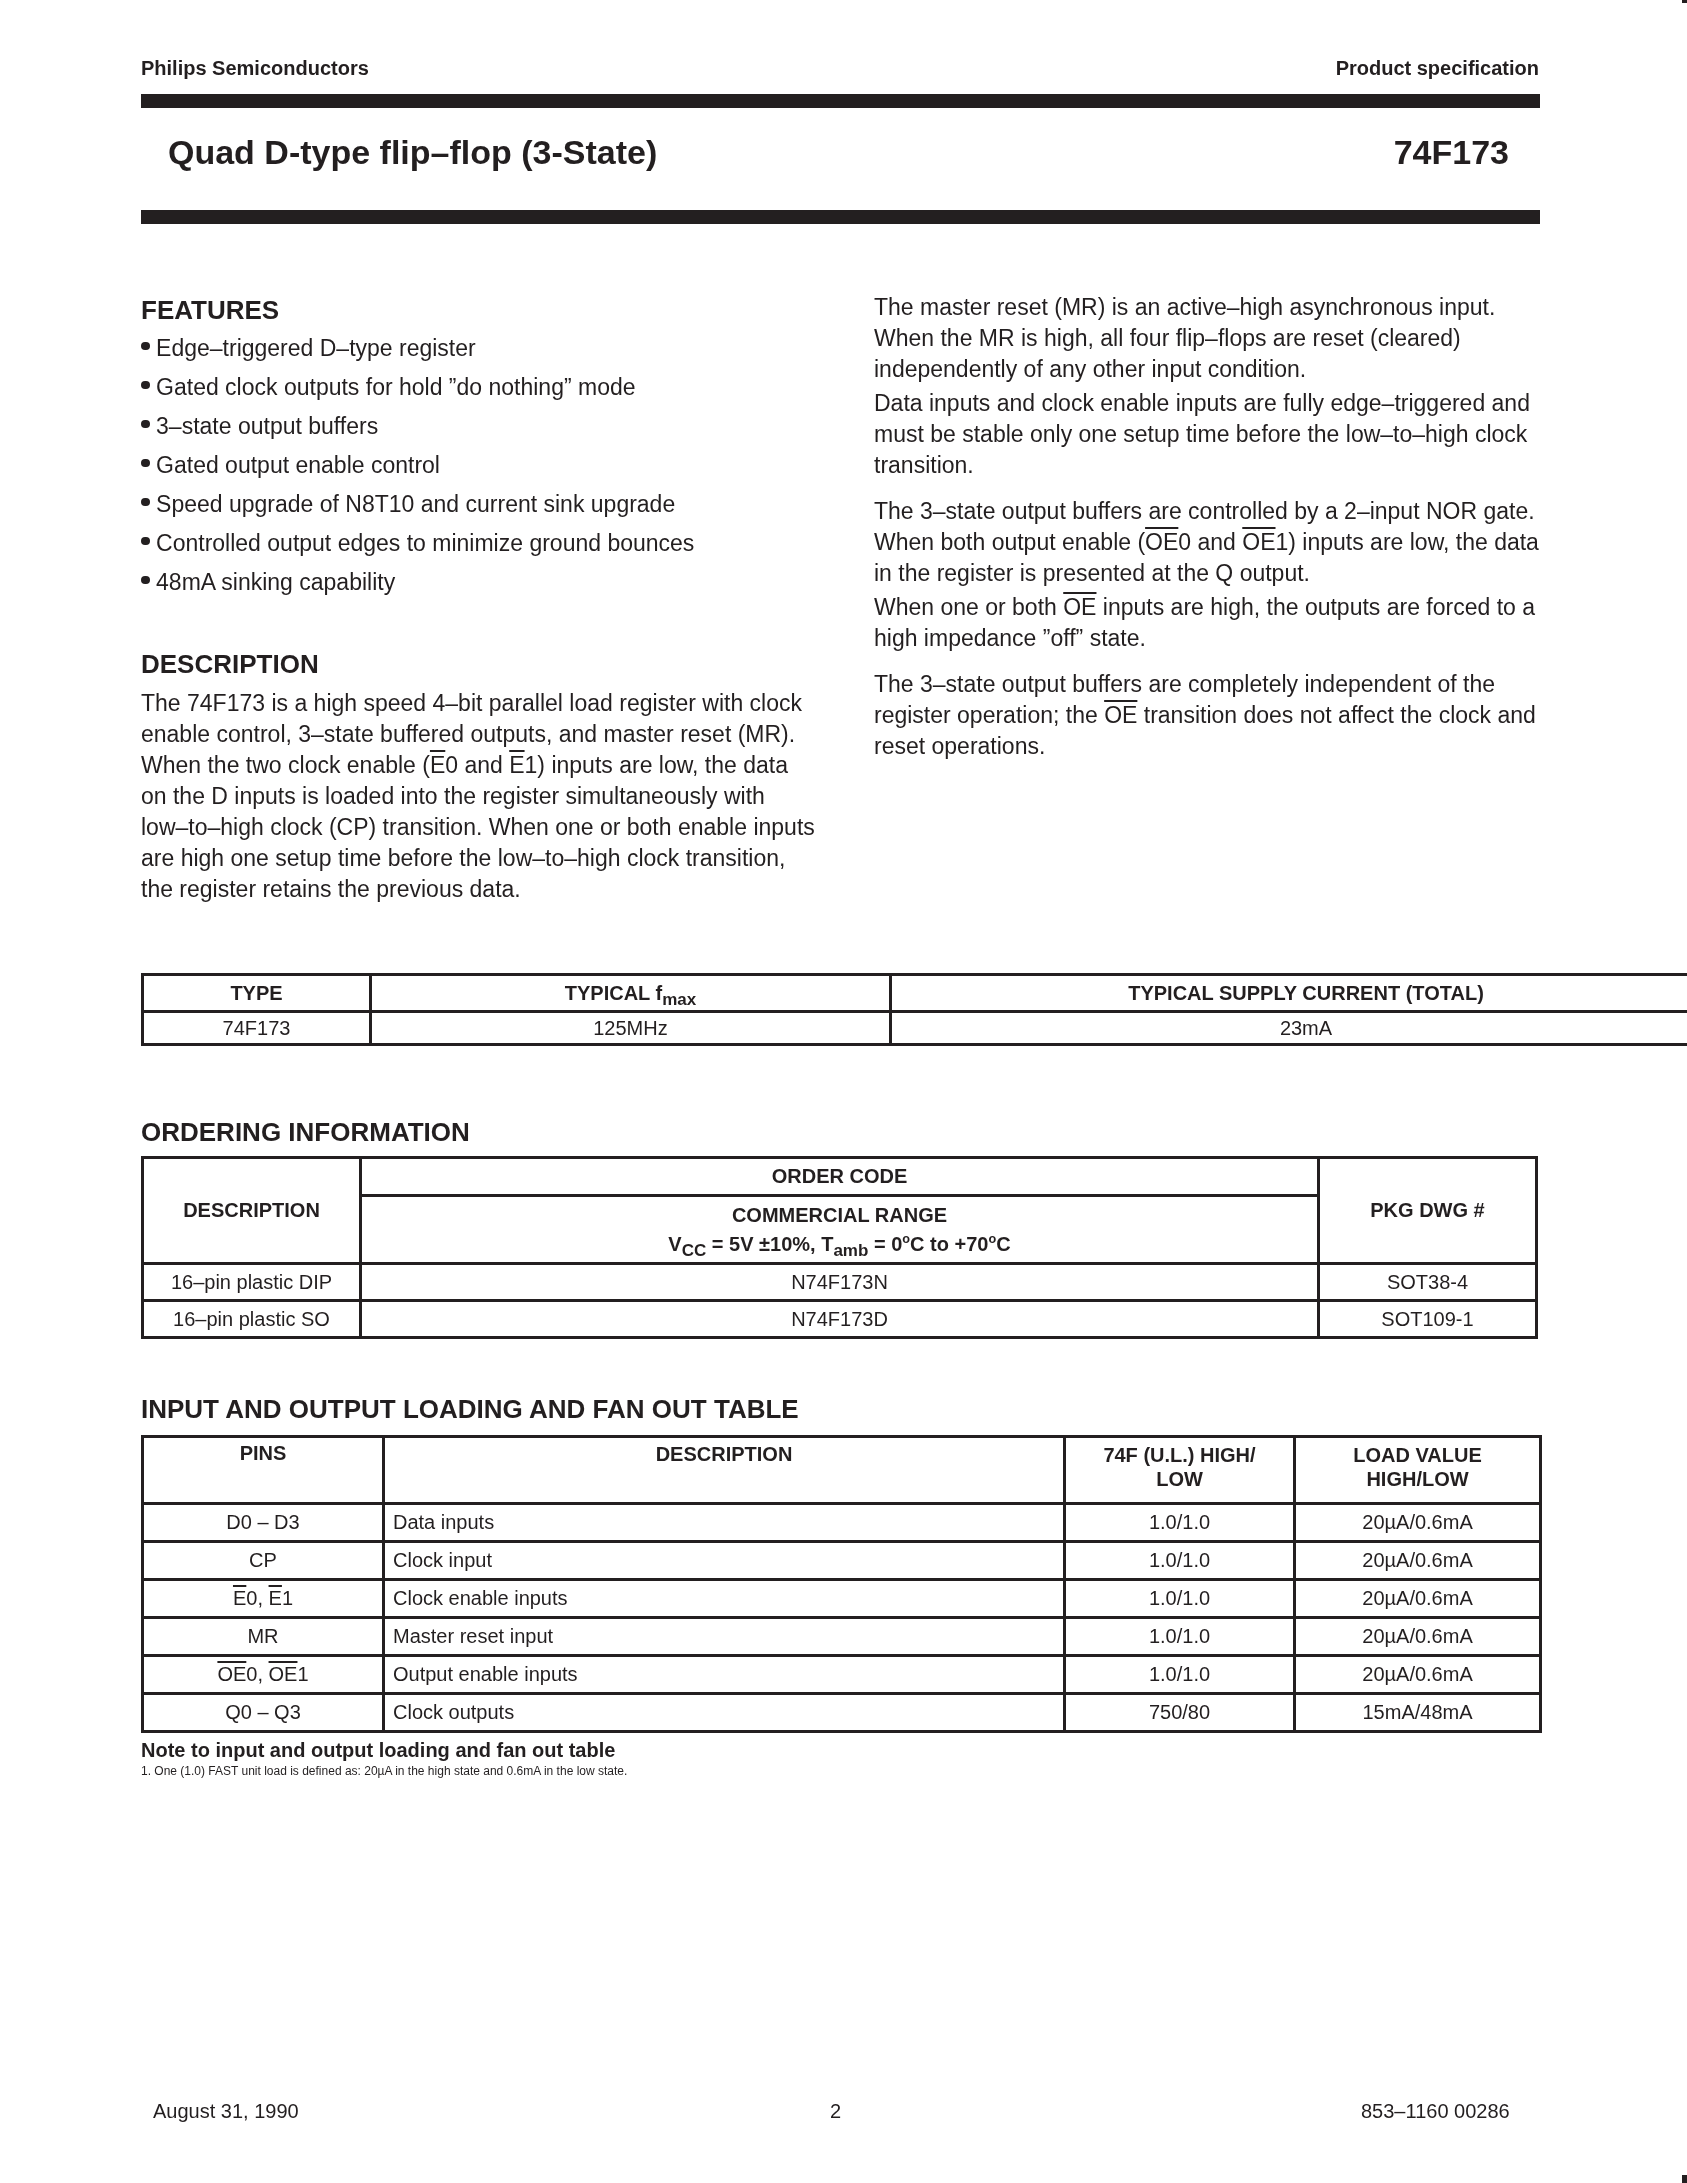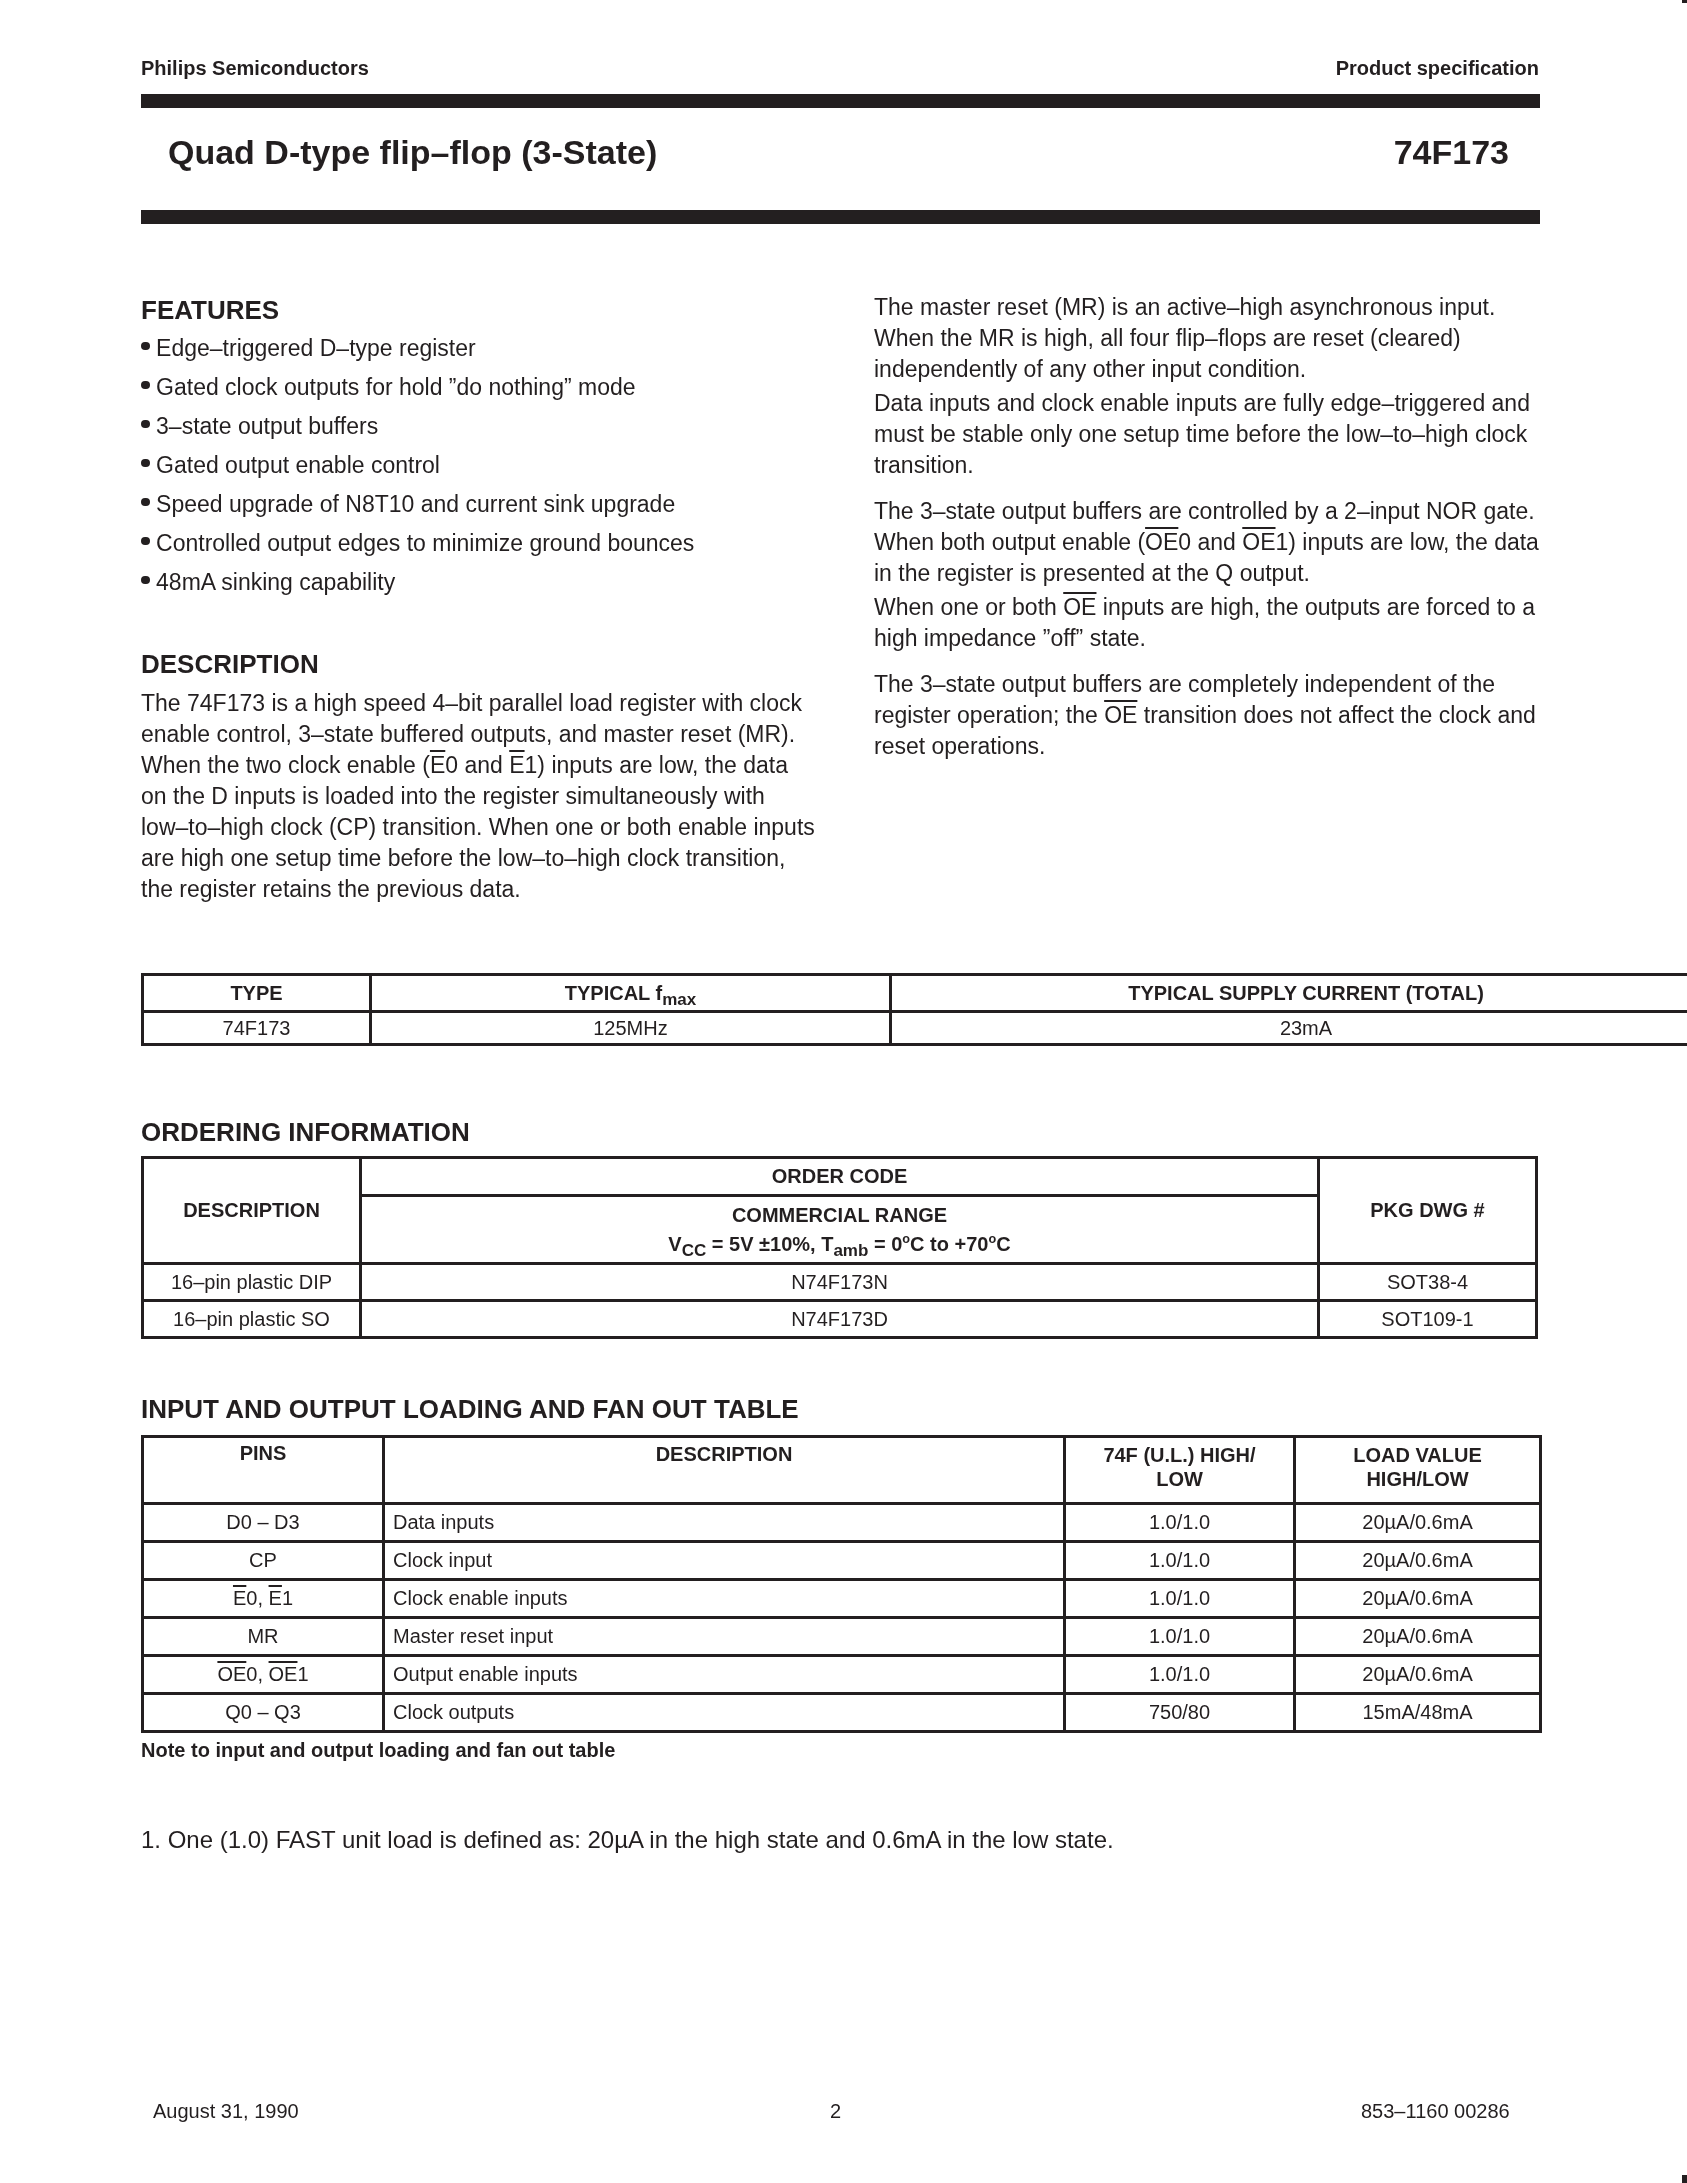--- a/index.html
+++ b/index.html
@@ -29,21 +29,21 @@
 
   
   table { border-collapse: collapse; position: absolute; font-size: 20px; }
   td, th { border: 3.2px solid #231f20; padding: 0; text-align: center; vertical-align: middle; }
   th { font-weight: bold; }
   td.l { text-align: left; padding-left: 8px; }
   sub { font-size: 17px; vertical-align: -4.8px; line-height: 0; }
   sup { font-size: 12.7px; vertical-align: 8px; line-height: 0; }
 
   .note-title { font-size: 20px; font-weight: bold; left: 141px; top: 1739px; }
-  .note { font-size: 24px; left: 141px; top: 1826px; }
+  .note { font-size: 12px; left: 141px; top: 1764px; }
 
   .footer { font-size: 20px; top: 2100px; }
 
   .cropmark { background: #231f20; }
 </style>
 </head>
 <body>
 
 <div class="abs cropmark" style="left:1682px; top:0; width:5.6px; height:3.2px;"></div>
 <div class="abs cropmark" style="left:1682px; top:2175px; width:5.6px; height:8px;"></div>

